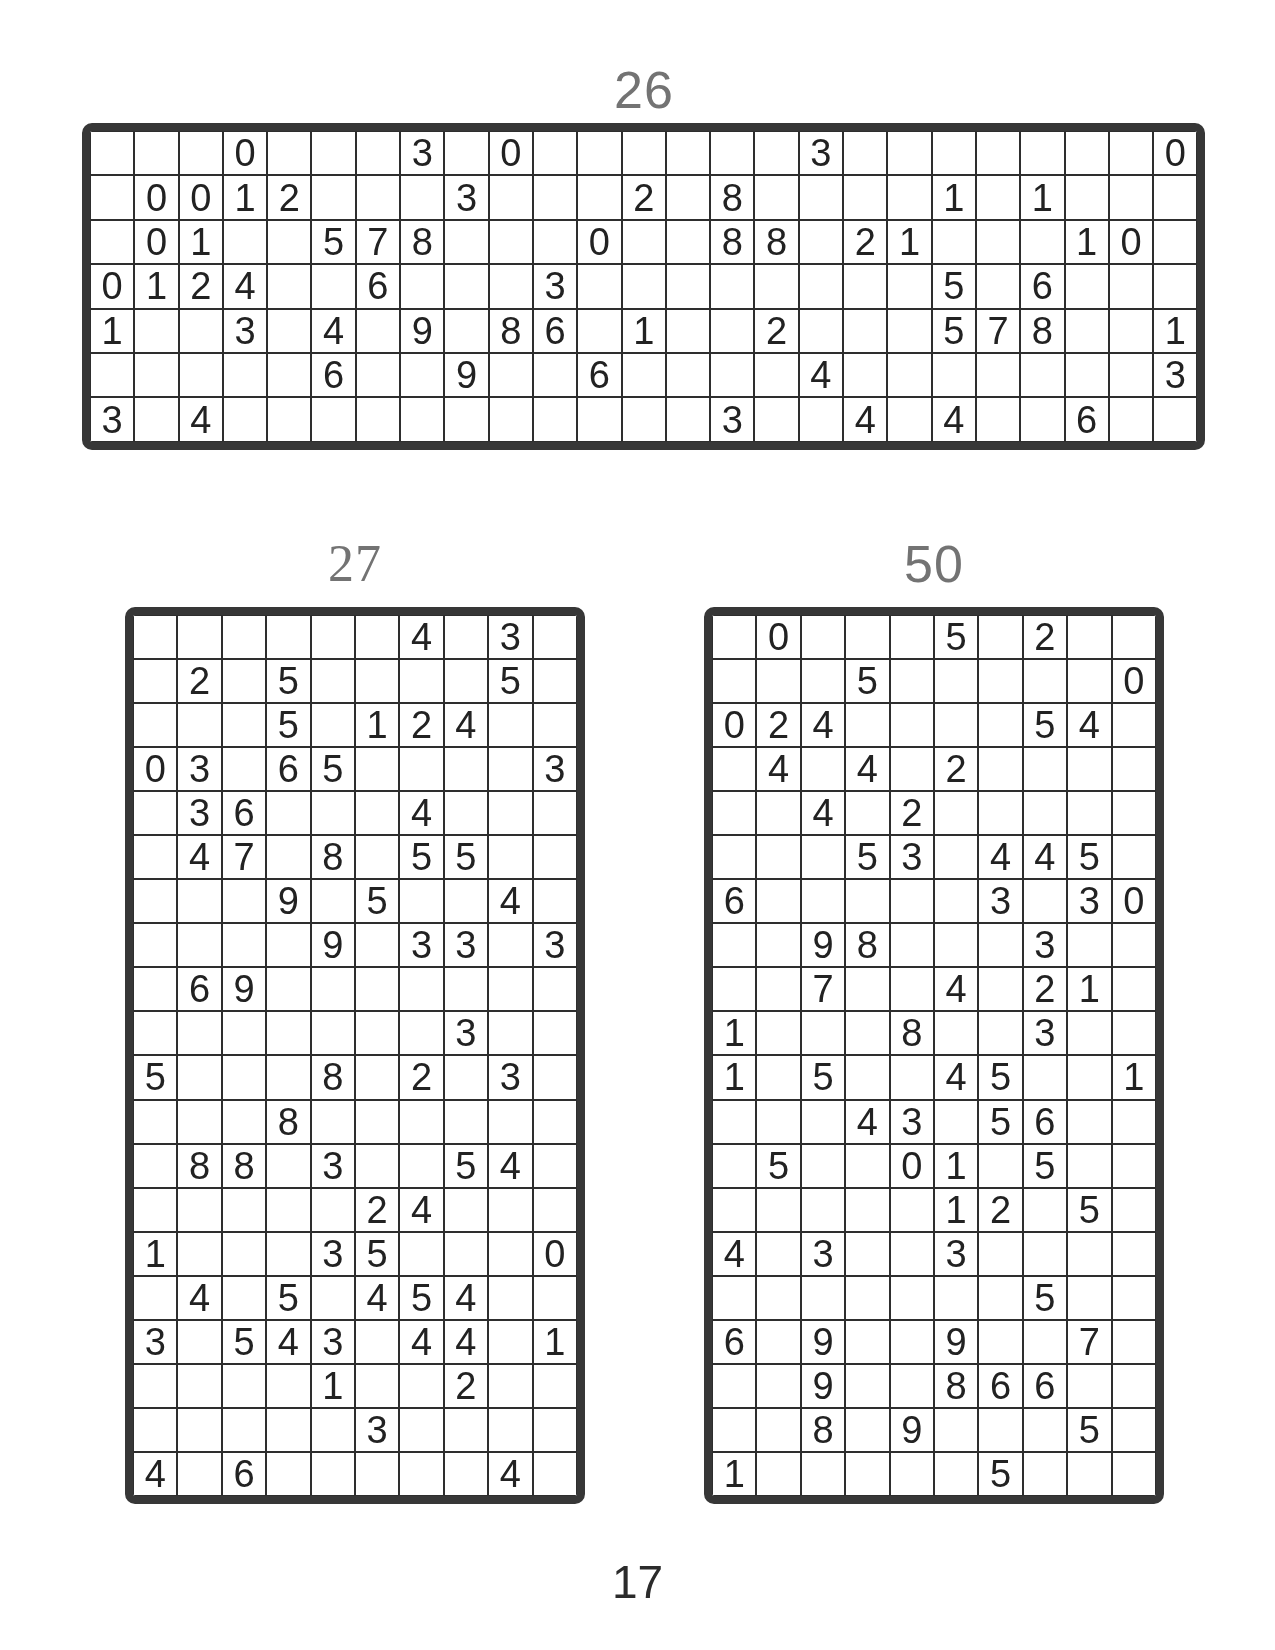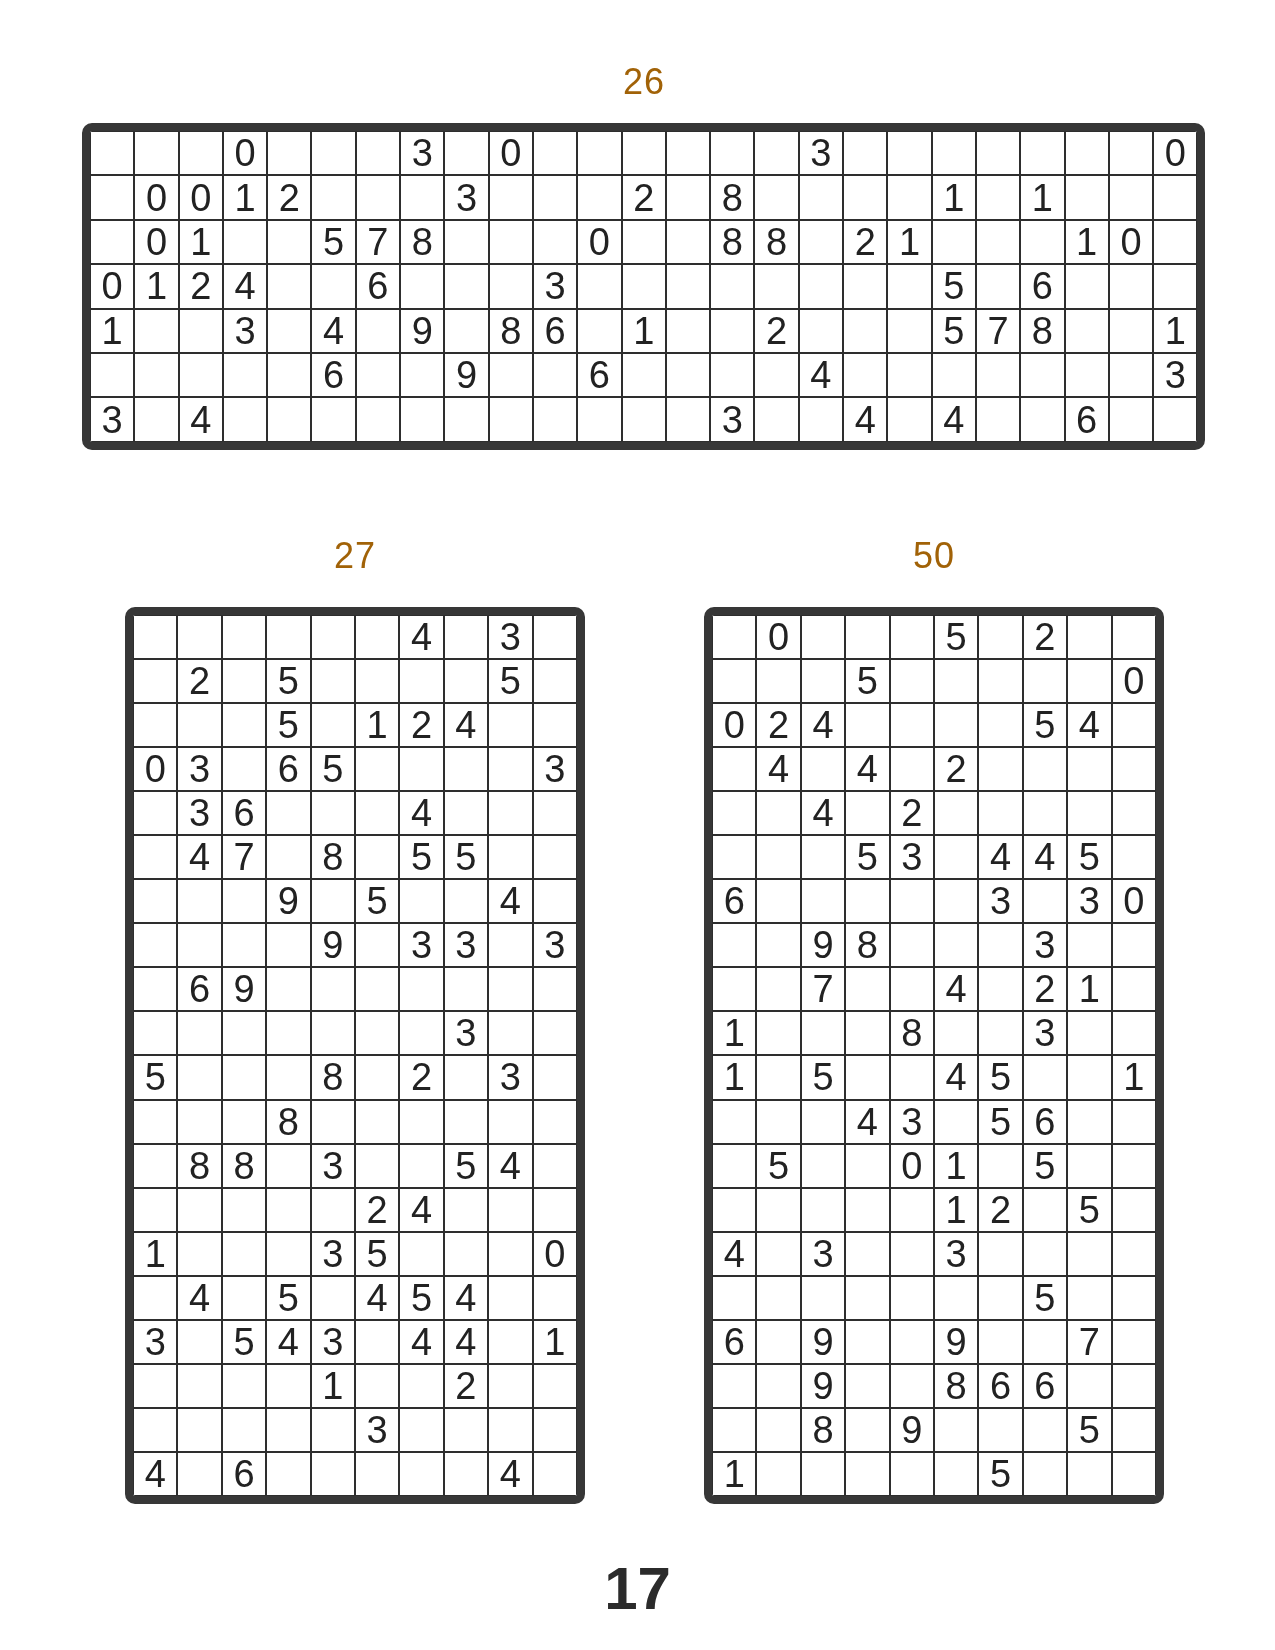--- a/index.html
+++ b/index.html
@@ -10,28 +10,28 @@
   body {
     position: relative;
     width: 1275px;
     height: 1650px;
     font-family: "Liberation Sans", sans-serif;
     color: #2b2b2b;
   }
   .puzzle-title {
     position: absolute;
     text-align: center;
-    font-size: 36px;
+    font-size: 52px;
     font-weight: 300;
     letter-spacing: 1px;
-    color: #a16207;
+    color: #737373;
     line-height: 1;
   }
   #title-26 { left: 82px;  width: 1124px; top: 64px;  }
-  #title-27 { left: 125px; width: 460px;  top: 538px; }
+  #title-27 { left: 125px; width: 460px;  top: 538px; font-family: Liberation Serif, serif; }
   #title-28 { left: 704px; width: 460px;  top: 538px; }
 
   .grid {
     position: absolute;
     display: grid;
     background: #ffffff;
     border: 8px solid #373737;
     border-radius: 10px;
     overflow: hidden;
   }
@@ -60,22 +60,22 @@
     font-weight: 300;
     color: #222222;
     line-height: 1;
   }
   .page-number {
     position: absolute;
     left: 0;
     width: 1275px;
     top: 1559px;
     text-align: center;
-    font-size: 60px;
-    font-weight: 700;
+    font-size: 46px;
+    font-weight: 400;
     color: #2b2b2b;
     line-height: 1;
   }
 </style>
 </head>
 <body>
 
 <div id="title-26" class="puzzle-title">26</div>
 
 <div id="grid-26" class="grid">

